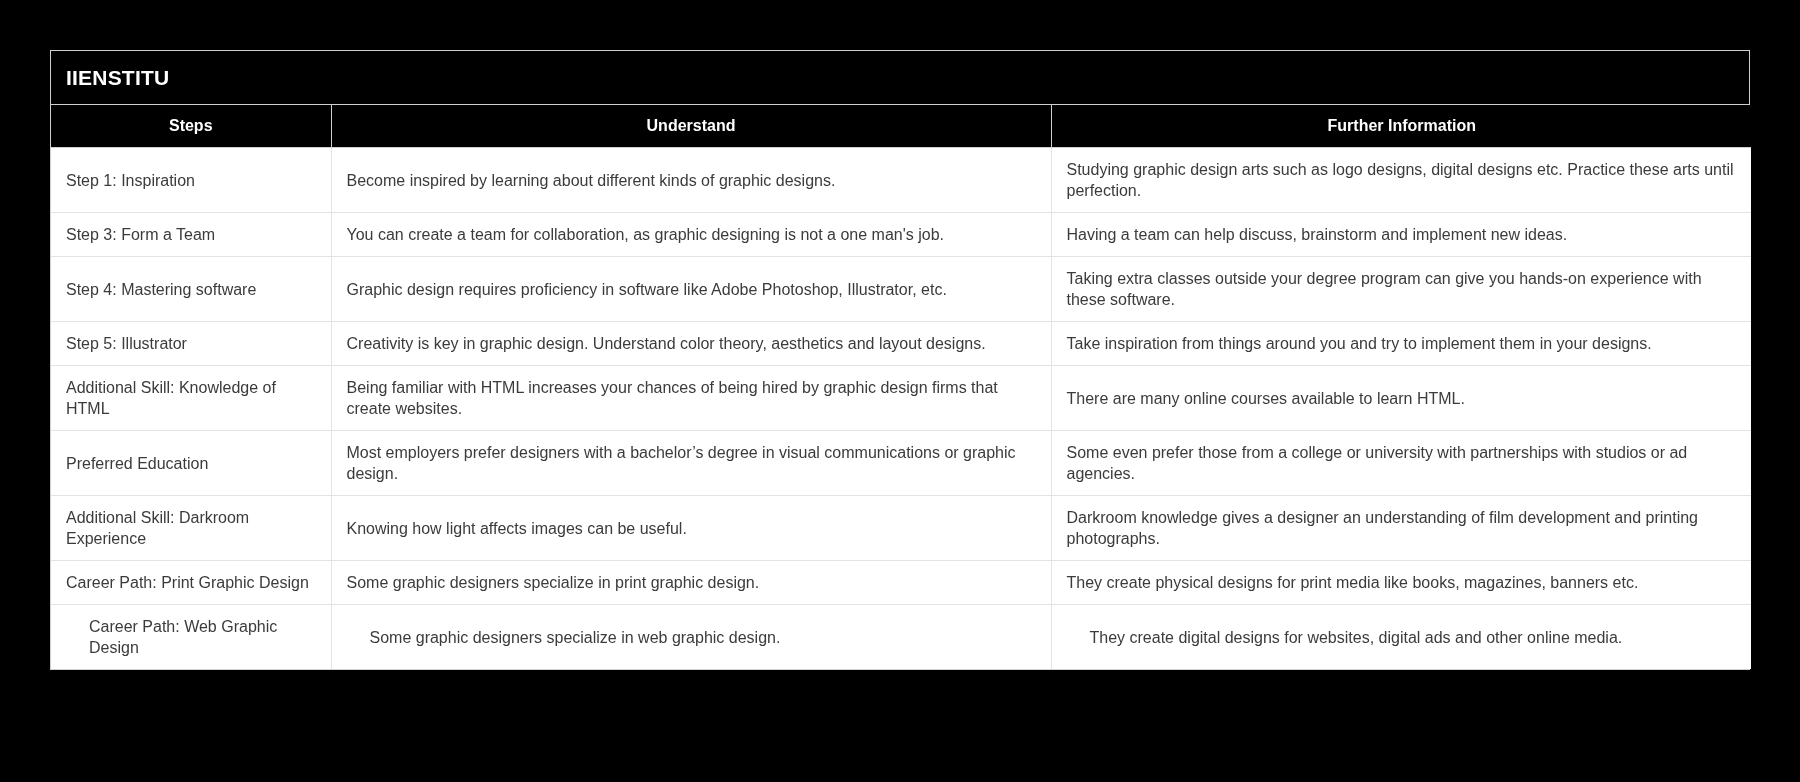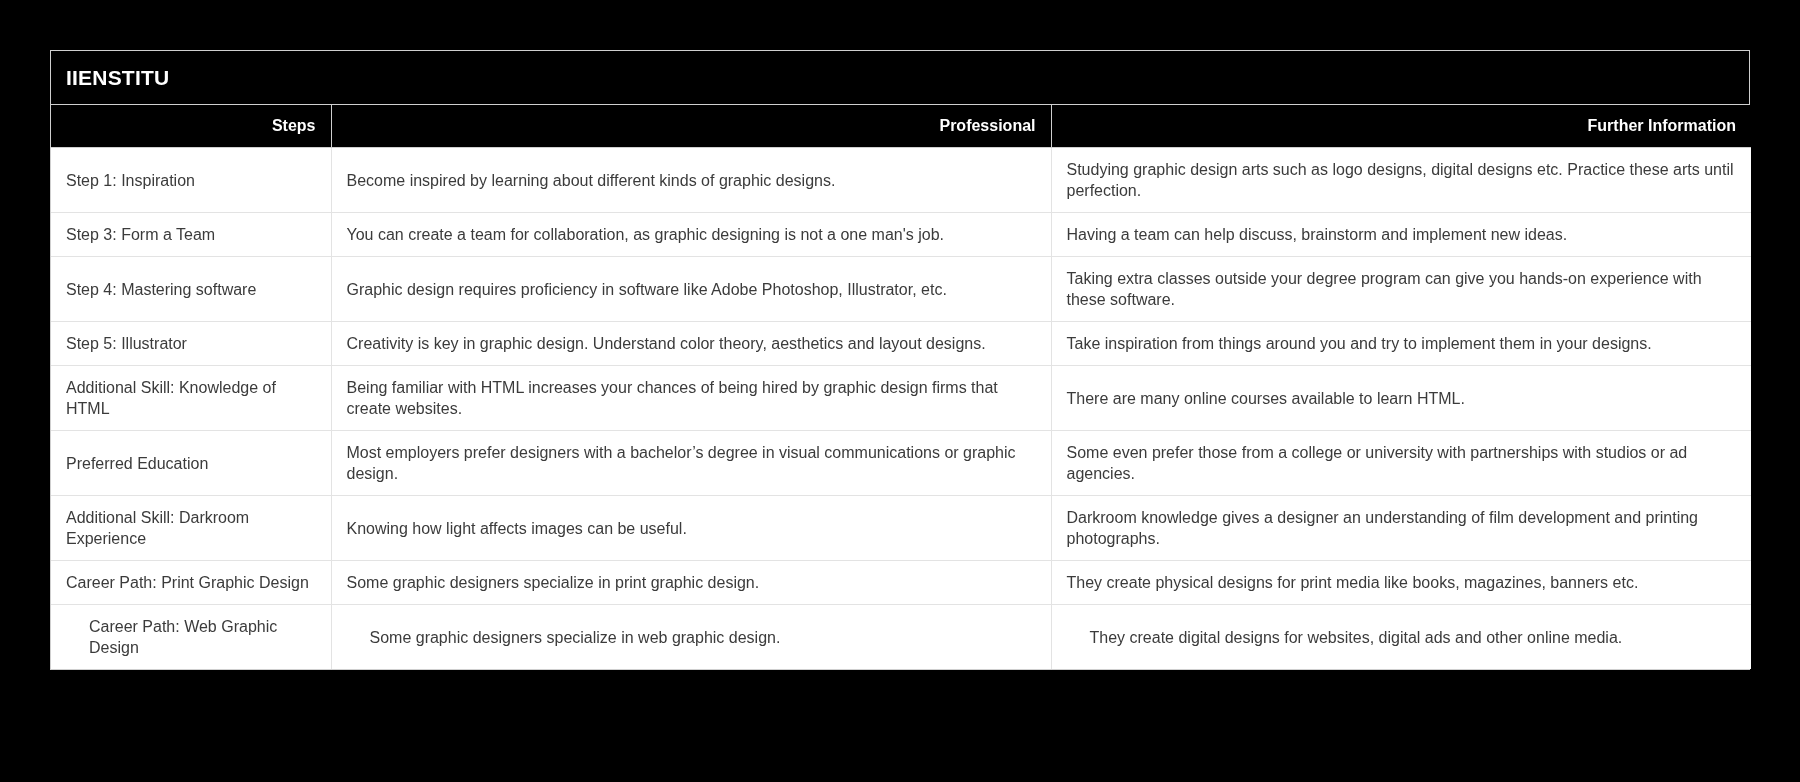--- a/index.html
+++ b/index.html
@@ -42,21 +42,21 @@
     table-layout: fixed;
   }
   col.c1 { width: 280px; }
   col.c2 { width: 720px; }
   col.c3 { width: 700px; }
   thead th {
     background: #000000;
     color: #ffffff;
     font-size: 16px;
     font-weight: bold;
-    text-align: right;
+    text-align: center;
     padding: 11px 15px;
     height: 20px;
     border-right: 1px solid #cfcfcf;
     border-bottom: 1px solid #cfcfcf;
   }
   thead th:last-child { border-right: none; padding-left: 16px; }
   tbody td {
     background: #ffffff;
     color: #3b3b3b;
     font-size: 16px;
@@ -79,21 +79,21 @@
   </div>
   <table class="steps-table">
     <colgroup>
       <col class="c1">
       <col class="c2">
       <col class="c3">
     </colgroup>
     <thead>
       <tr>
         <th>Steps</th>
-        <th>Professional</th>
+        <th>Understand</th>
         <th>Further Information</th>
       </tr>
     </thead>
     <tbody>
   <tr>
     <td>Step 1: Inspiration</td>
     <td>Become inspired by learning about different kinds of graphic designs.</td>
     <td>Studying graphic design arts such as logo designs, digital designs etc. Practice these arts until perfection.</td>
   </tr>
 

